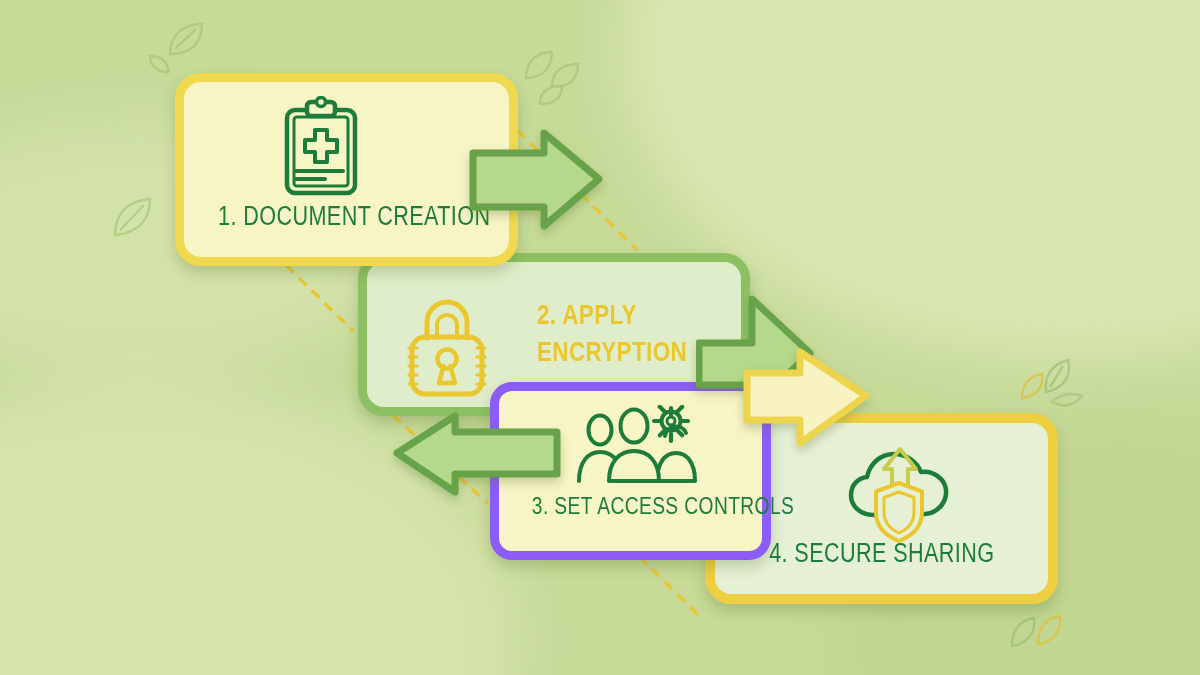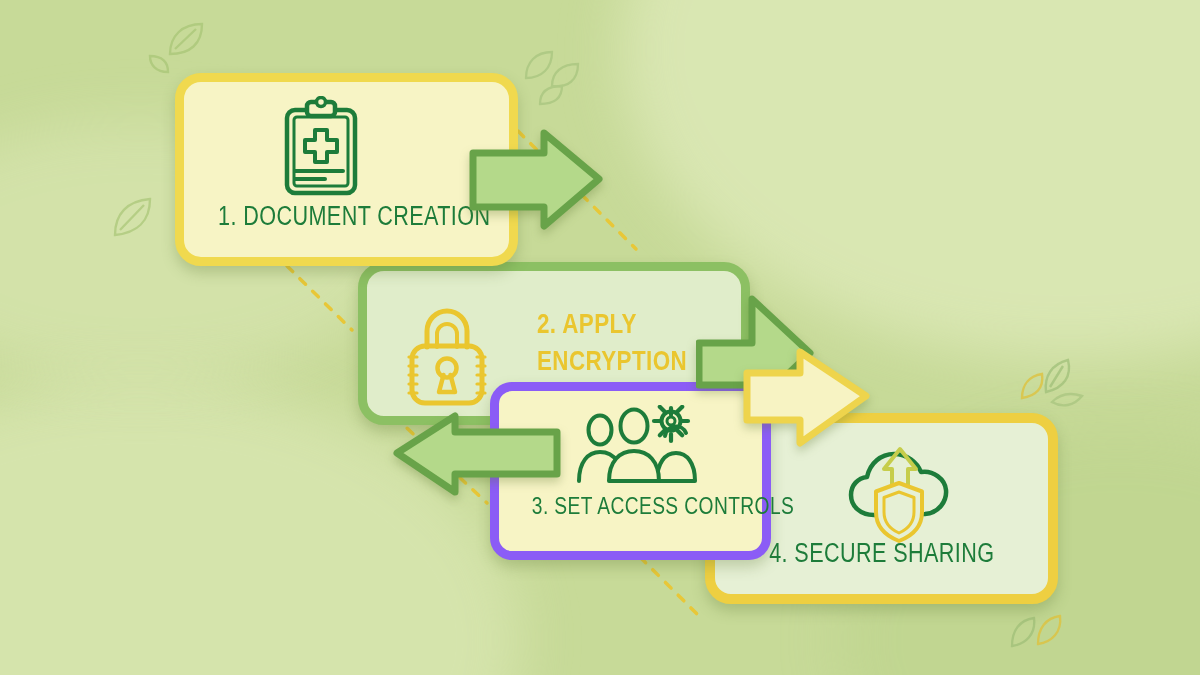--- a/index.html
+++ b/index.html
@@ -10,21 +10,21 @@
   }
   .bg-blob{position:absolute;border-radius:50%;filter:blur(28px);pointer-events:none;}
   .blob1{left:620px;top:-260px;width:900px;height:620px;background:rgba(240,246,210,.45);}
   .blob2{left:-240px;top:380px;width:760px;height:520px;background:rgba(236,244,204,.38);}
   .blob3{left:-120px;top:120px;width:520px;height:260px;background:rgba(238,245,208,.30);}
   .blob4{left:840px;top:430px;width:560px;height:420px;background:rgba(180,205,130,.30);}
 
   .card{position:absolute;box-sizing:border-box;border-radius:26px;
         box-shadow:0 7px 14px rgba(90,115,45,.28);}
   .card1{left:175px;top:73px;width:343px;height:193px;background:#f7f4c5;border:9px solid #f0d94e;z-index:5;}
-  .card2{left:358px;top:262px;width:392px;height:163px;background:#e0edca;border:9px solid #8cc063;z-index:3;}
+  .card2{left:358px;top:253px;width:392px;height:163px;background:#e0edca;border:9px solid #8cc063;z-index:3;}
   .card3{left:490px;top:382px;width:281px;height:178px;background:#f7f4c5;border:9px solid #8b5cf6;border-radius:22px;z-index:6;}
   .card4{left:705px;top:413px;width:353px;height:191px;background:#e6f0d5;border:10px solid #eecf41;z-index:4;}
 
   .icon{position:absolute;}
   .step-label{
     position:absolute;left:0;right:0;text-align:center;
     font-weight:400;color:#1d7c3a;letter-spacing:.5px;white-space:nowrap;
   }
   .squeeze{display:inline-block;transform:scaleX(.8);transform-origin:center;}
   .squeeze-left{display:inline-block;transform:scaleX(.8);transform-origin:left;}

